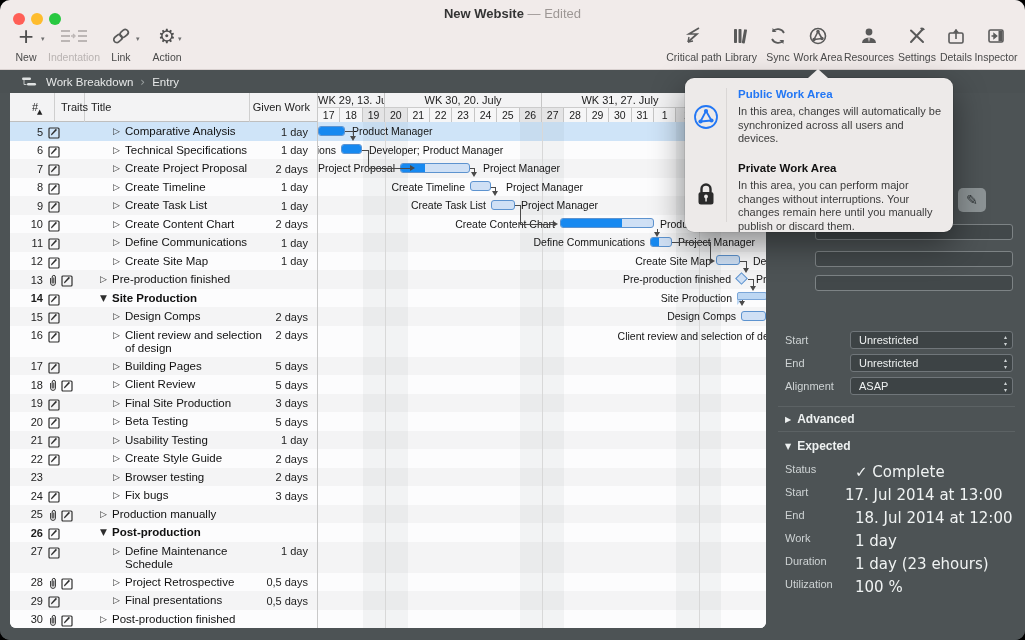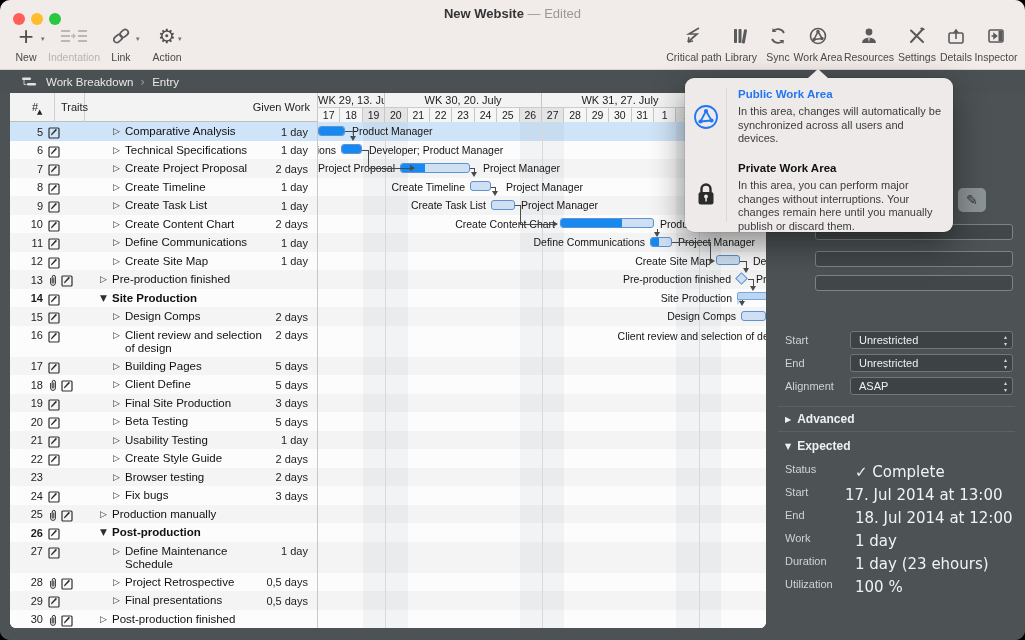--- a/index.html
+++ b/index.html
@@ -255,20 +255,23 @@
 
     <div class="panel">
       <div class="thead">
         <div class="hcell" style="left:0;width:45px;">
           <span class="hlab" style="left:22px;">#</span>
           <span class="sortarrow sym">▲</span>
         </div>
         <div class="hcell" style="left:45px;width:30px;">
           <span class="hlab">Traits</span>
         </div>
+        <div class="hcell" style="left:75px;width:165px;">
+          <span class="hlab">Title</span>
+        </div>
         <div class="hcell" style="left:240px;width:67px;border-right:none;">
           <span class="hlab" style="left:auto;right:7px;">Given Work</span>
         </div>
         <div id="tl-weeks">
               <div class="wkcell" style="left: 308px; width: 67.2px;">WK 29, 13. July</div>
               <div class="wkcell" style="left: 375.2px; width: 156.8px;">WK 30, 20. July</div>
               <div class="wkcell" style="left: 532px; width: 156.8px;">WK 31, 27. July</div>
               <div class="wkcell" style="left: 688.8px; width: 67.2px;"></div>
             </div>
         <div id="tl-days">
@@ -458,21 +461,21 @@
               <div class="traits">
                 <span><svg width="11" height="13" viewBox="0 0 11 13">
                     <path d="M2.6 4 V9 a2.4 2.4 0 0 0 4.8 0 V3 a1.6 1.6 0 0 0 -3.2 0 V8.4 a0.8 0.8 0 0 0 1.6 0 V3.6" stroke="#2e2e2e" stroke-width="1" fill="none"></path>
                   </svg></span>
                 <span><svg width="12" height="13" viewBox="0 0 12 13">
                     <rect x="1" y="2" width="10" height="10" rx="1" stroke="#2e2e2e" stroke-width="1.2" fill="none"></rect>
                     <path d="M3.5 9.5 L9 4 l-1.2 -1.2 L3 8.2 z" fill="#2e2e2e"></path>
                   </svg></span>
               </div>
               <div class="tri sym" style="left: 103px;">▷</div>
-              <div class="rtitle" style="left: 115px;">Client Define</div>
+              <div class="rtitle" style="left: 115px;">Client Review</div>
               <div class="rwork">5 days</div>
             </div>
             <div class="trow odd" style="top: 300.5px; height: 18.5px;">
               <div class="rnum">19</div>
               <div class="traits">
                 <span><svg width="12" height="13" viewBox="0 0 12 13">
                     <rect x="1" y="2" width="10" height="10" rx="1" stroke="#2e2e2e" stroke-width="1.2" fill="none"></rect>
                     <path d="M3.5 9.5 L9 4 l-1.2 -1.2 L3 8.2 z" fill="#2e2e2e"></path>
                   </svg></span>
               </div>

